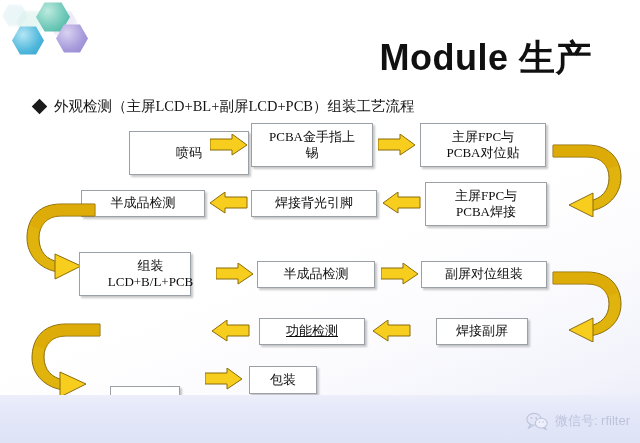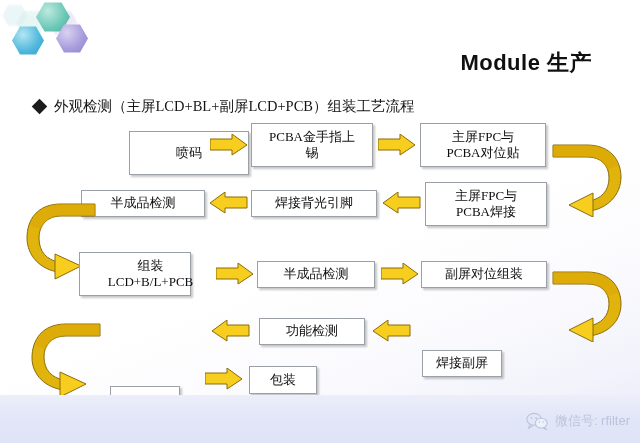--- a/index.html
+++ b/index.html
@@ -65,24 +65,24 @@
     background: #ddd8ef;
   }
   .hex-pale3 {
     left: 2px; top: 4px; width: 26px; height: 23px;
     background: #d9eef2;
   }
   
   .title {
     position: absolute;
     right: 48px;
-    top: 48px;
+    top: 34px;
     font-family: "Liberation Sans", "DejaVu Sans", sans-serif;
     font-weight: bold;
-    font-size: 22px;
+    font-size: 36px;
     color: #101010;
     letter-spacing: .5px;
     white-space: nowrap;
   }
   
   .subtitle-row {
     position: absolute;
     left: 34px;
     top: 97px;
     display: flex;
@@ -275,31 +275,31 @@
     </svg>
   </div>
 
 
   <div class="arrow" style="left:212px; top:320px;">
     <svg width="38" height="22" viewBox="0 0 38 22">
       <polygon points="37,5 15,5 15,0 0,11 15,21 15,16 37,16" fill="#F7CE1E" stroke="#8C6B08" stroke-width="1"></polygon>
     </svg>
   </div>
 
-  <div class="box" style="left:259px; top:318px; width:106px; height:27px;">
+  <div class="box" style="left:259px; top:318px; width:106px; height:27px;text-decoration:underline;">
     <span>功能检测</span>
   </div>
 
   <div class="arrow" style="left:373px; top:320px;">
     <svg width="38" height="22" viewBox="0 0 38 22">
       <polygon points="37,5 15,5 15,0 0,11 15,21 15,16 37,16" fill="#F7CE1E" stroke="#8C6B08" stroke-width="1"></polygon>
     </svg>
   </div>
 
-  <div class="box" style="left:422px; top:318px; width:80px; height:27px;margin-top:32px;">
+  <div class="box" style="left:436px; top:318px; width:92px; height:27px;">
     <span>焊接副屏</span>
   </div>
 
   <div class="curve" style="left:28px; top:318px;">
     <svg width="82" height="80" viewBox="0 0 82 80">
       <path d="M72,6 L38,6 C14,6 4,22 4,40 C4,57 18,70 36,72 L36,62
                C24,60 16,52 16,39 C16,26 24,18 38,18 L72,18 Z" fill="#E0B40C" stroke="#8C6B08" stroke-width="1"></path>
       <path d="M32,54 L32,79 L58,66 Z" fill="#F7CE1E" stroke="#8C6B08" stroke-width="1"></path>
       <path d="M72,6 L38,6 C22,6 12,15 7,28 L18,31 C22,23 28,18 38,18 L72,18 Z" fill="#D9A406" opacity=".5"></path>
     </svg>

